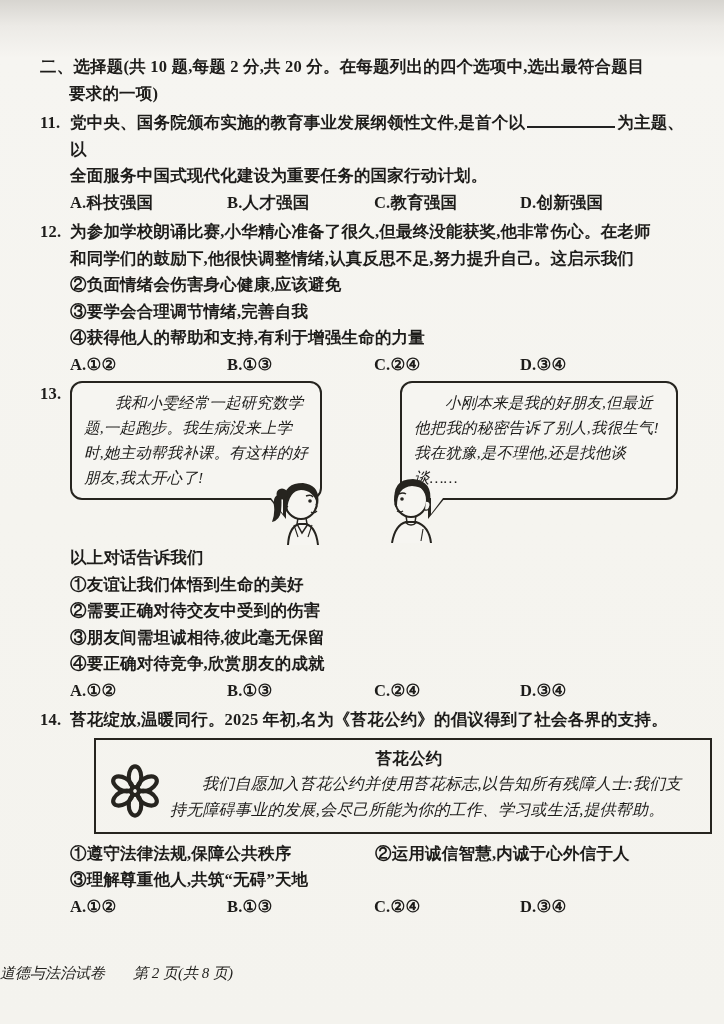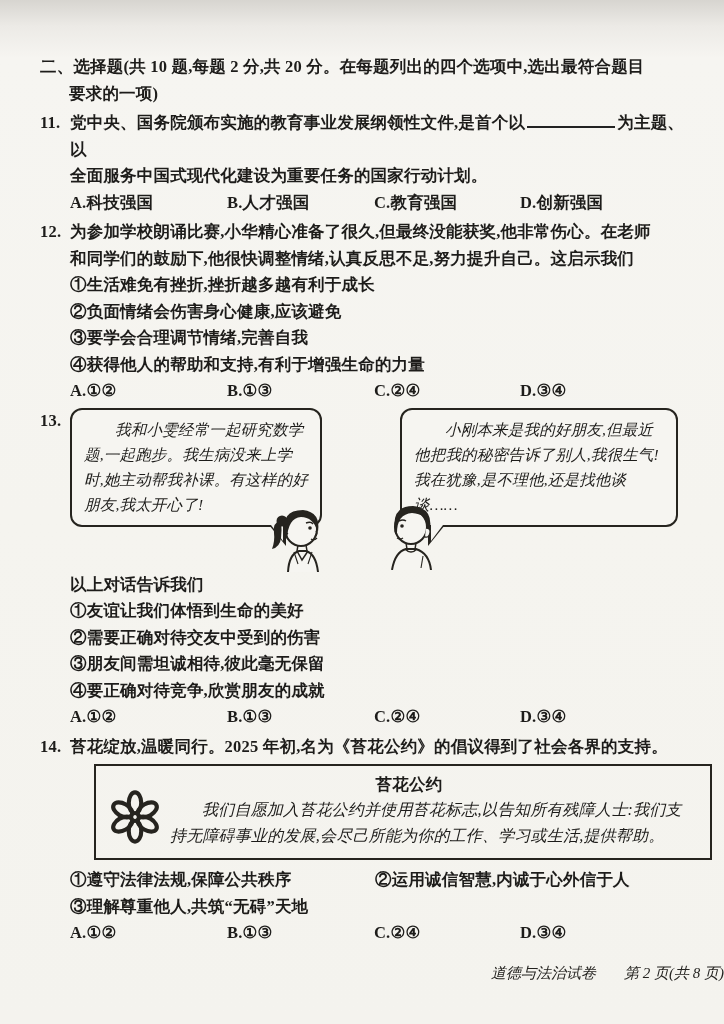--- a/index.html
+++ b/index.html
@@ -54,21 +54,21 @@
   }
   .pact-title { text-align:center; font-size:16.5px; line-height:25px; }
   .pact-body  {
     margin-left:48px; font-weight:normal; font-style:italic;
     font-size:16px; line-height:26px; text-indent:2em;
   }
   .flower { position:absolute; left:14px; top:22px; }
   .cols2 { display:grid; grid-template-columns:305px auto; }
   .footer {
     position:absolute; left:0; top:964px; width:724px;
-    text-align:right; font-size:15px; font-style:italic; font-weight:normal;
+    text-align:left; font-size:15px; font-style:italic; font-weight:normal;
     color:#23221f;
   }
   .footer .gap { display:inline-block; width:28px; }
 </style>
 </head>
 <body>
 
 <div class="page">
   <div class="content">
 
@@ -88,21 +88,20 @@
         <span>B.人才强国</span>
         <span>C.教育强国</span>
         <span>D.创新强国</span>
       </div>
     </div>
 
     <div class="question">
       <span class="qnum">12.</span>
       <div>为参加学校朗诵比赛,小华精心准备了很久,但最终没能获奖,他非常伤心。在老师</div>
       <div>和同学们的鼓励下,他很快调整情绪,认真反思不足,努力提升自己。这启示我们</div>
-      <div>①生活难免有挫折,挫折越多越有利于成长</div>
       <div>②负面情绪会伤害身心健康,应该避免</div>
       <div>③要学会合理调节情绪,完善自我</div>
       <div>④获得他人的帮助和支持,有利于增强生命的力量</div>
       <div class="opts">
         <span>A.①②</span>
         <span>B.①③</span>
         <span>C.②④</span>
         <span>D.③④</span>
       </div>
     </div>

